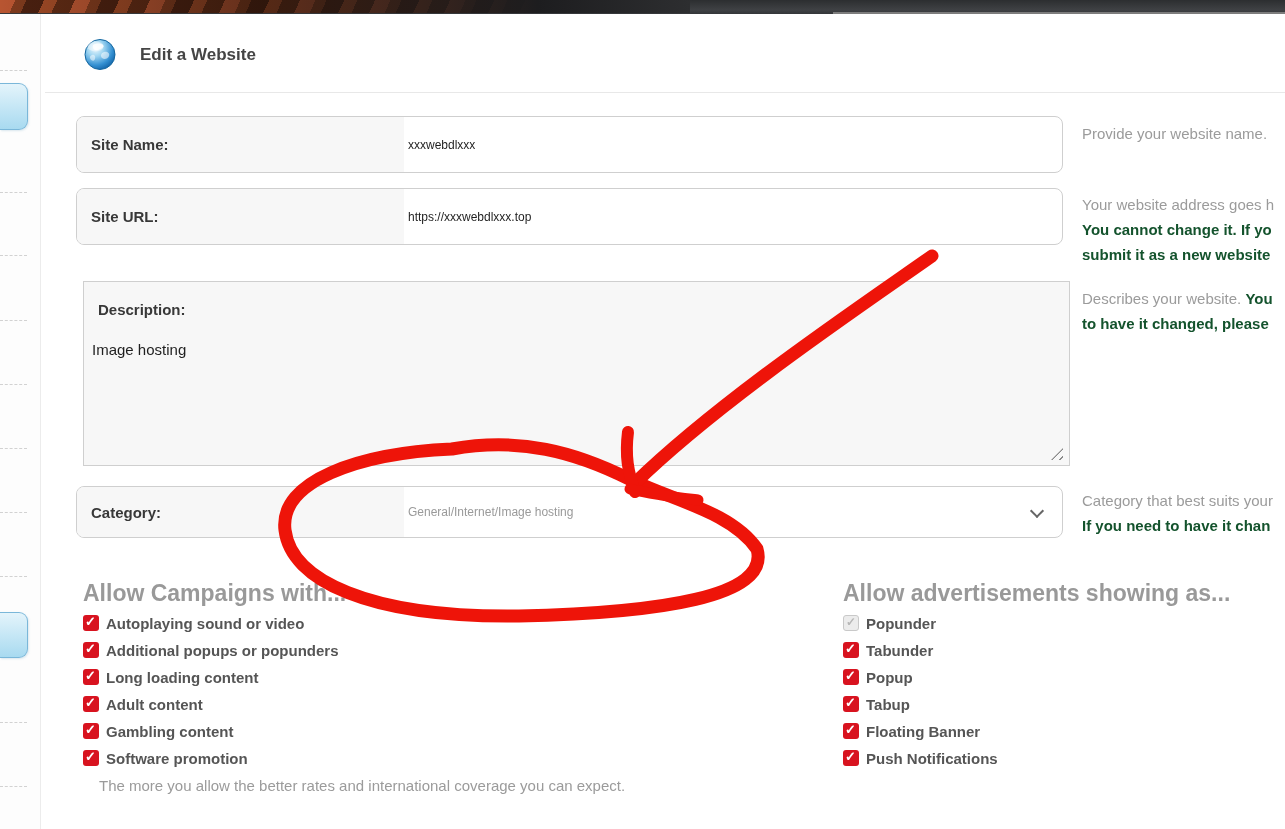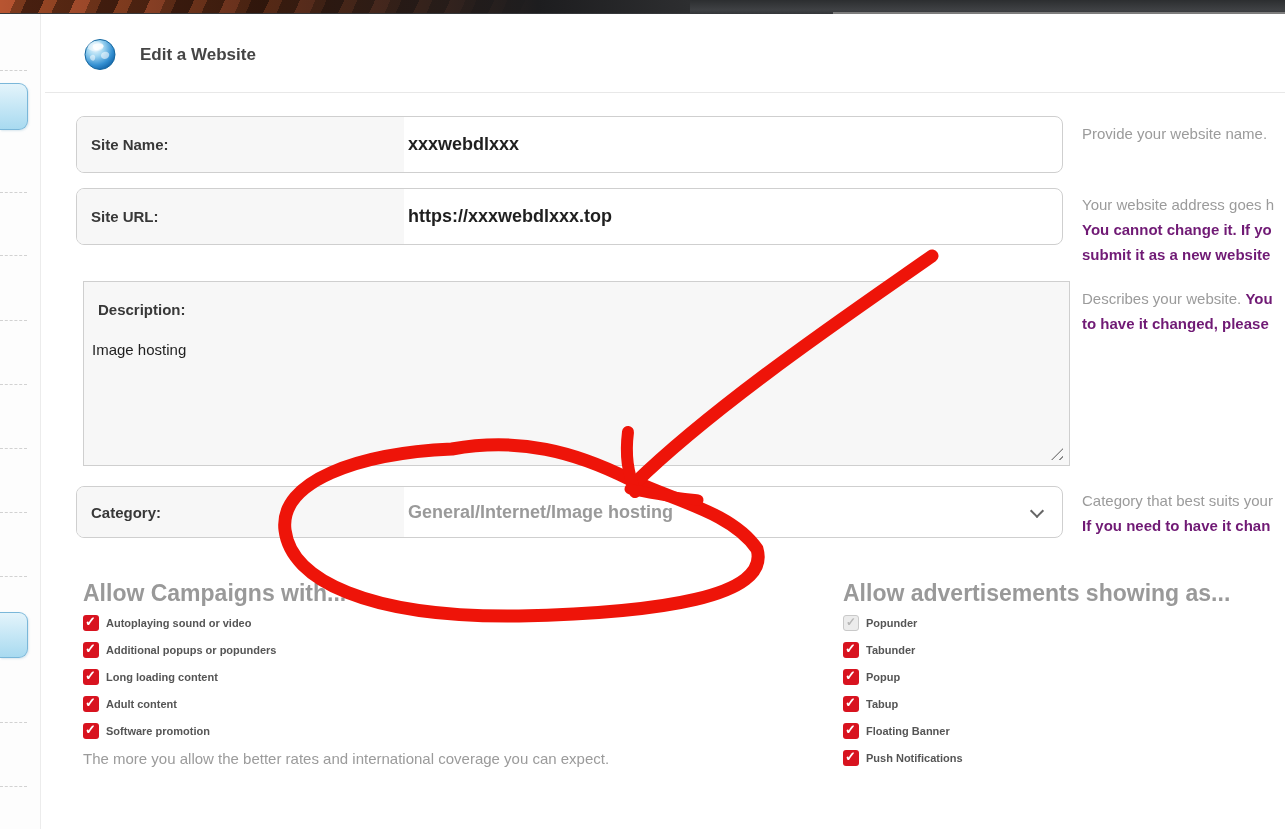--- a/index.html
+++ b/index.html
@@ -21,46 +21,46 @@
     border-radius:0 9px 9px 0;background:linear-gradient(#e4f4fb,#a8daf0);box-shadow:1px 1px 2px rgba(120,170,200,.25);}
 
   
   .page-title{position:absolute;left:140px;top:45px;font-size:17px;font-weight:700;color:#454545;}
   .header-divider{position:absolute;left:45px;top:92px;width:1240px;border-top:1px solid #e8e8e8;}
 
   
   .field-row{position:absolute;left:76px;width:985px;border:1px solid #cfcfcf;border-radius:8px;background:#fff;overflow:hidden;display:flex;align-items:center;}
   .field-label{width:327px;align-self:stretch;background:#f7f7f7;display:flex;align-items:center;
     padding-left:14px;box-sizing:border-box;font-size:15px;font-weight:700;color:#383838;}
-  .field-value{flex:1;padding-left:4px;font-size:18px;color:#1f1f1f;font-weight:bold;}
+  .field-value{flex:1;padding-left:4px;font-size:12px;color:#1f1f1f;}
   .field-value.muted{color:#9a9a9a;}
   .textarea-box{position:absolute;left:83px;top:281px;width:985px;height:183px;border:1px solid #cfcfcf;border-radius:0;background:#f7f7f7;}
   .textarea-box .ta-label{position:absolute;left:14px;top:19px;font-size:15px;font-weight:700;color:#383838;}
   .textarea-box .ta-value{position:absolute;left:8px;top:59px;font-size:15px;color:#1f1f1f;}
   .resize-grip{position:absolute;right:6px;bottom:5px;width:12px;height:12px;
     clip-path:polygon(100% 0,100% 100%,0 100%);
     background:repeating-linear-gradient(135deg,transparent 0 2px,#8a8a8a 2px 3.5px,transparent 3.5px 6px);}
   .chevron{position:absolute;right:20px;top:19px;width:8px;height:8px;border-right:2px solid #666;
     border-bottom:2px solid #666;transform:rotate(45deg);}
 
   
   .help{position:absolute;left:1082px;width:420px;font-size:15px;color:#9b9b9b;white-space:nowrap;line-height:25px;}
-  .help b{font-weight:700;color:#701a75;text-align:center;}
+  .help b{font-weight:700;color:#14532d;text-align:center;}
 
   
   .cb-section{position:absolute;}
   .cb-heading{font-size:23px;font-weight:700;color:#999;margin:0 0 8px 0;}
   .cb-row{display:flex;align-items:center;height:16px;margin-bottom:11px;}
   .cb{width:16px;height:16px;border-radius:3px;margin-right:7px;position:relative;flex:none;}
   .cb.checked{background:var(--cb-red,#d8131f);}
   .cb.checked::after{content:"✓";position:absolute;left:2px;top:-1px;color:#fff;font-size:13px;font-weight:700;}
   .cb.disabled-checked{background:#ececec;border:1px solid #c9c9c9;box-sizing:border-box;}
   .cb.disabled-checked::after{content:"✓";position:absolute;left:2px;top:-1px;color:#b7b7b7;font-size:12px;font-weight:700;}
-  .cb-label{font-size:11px;font-weight:700;color:#555;}
-  .cb-note{font-size:15px;color:#9b9b9b;margin-top:9px;}
+  .cb-label{font-size:15px;font-weight:700;color:#555;}
+  .cb-note{font-size:15px;color:#9b9b9b;margin-top:9px;margin-left:16px;}
 
   
   .annotation{position:absolute;left:0;top:0;width:1285px;height:829px;pointer-events:none;z-index:50;}
 
   .globe{position:absolute;left:83px;top:37px;}
 </style>
 </head>
 <body>
 
 <div class="topbar">
@@ -153,20 +153,24 @@
   <div class="cb-row">
     <span class="cb checked"></span>
     <span class="cb-label">Long loading content</span>
   </div>
   <div class="cb-row">
     <span class="cb checked"></span>
     <span class="cb-label">Adult content</span>
   </div>
   <div class="cb-row">
     <span class="cb checked"></span>
+    <span class="cb-label">Gambling content</span>
+  </div>
+  <div class="cb-row">
+    <span class="cb checked"></span>
     <span class="cb-label">Software promotion</span>
   </div>
   <div class="cb-note">The more you allow the better rates and international coverage you can expect.</div>
 </div>
 
 <div class="cb-section" style="left:843px;top:580px;width:440px">
   <div class="cb-heading">Allow advertisements showing as...</div>
   <div class="cb-row">
     <span class="cb disabled-checked"></span>
     <span class="cb-label">Popunder</span>

